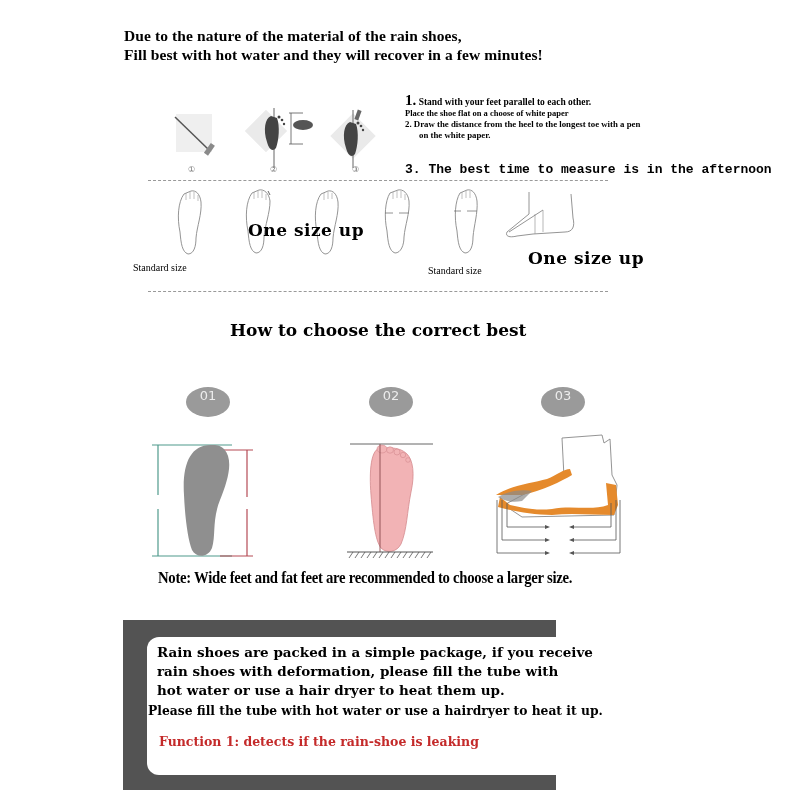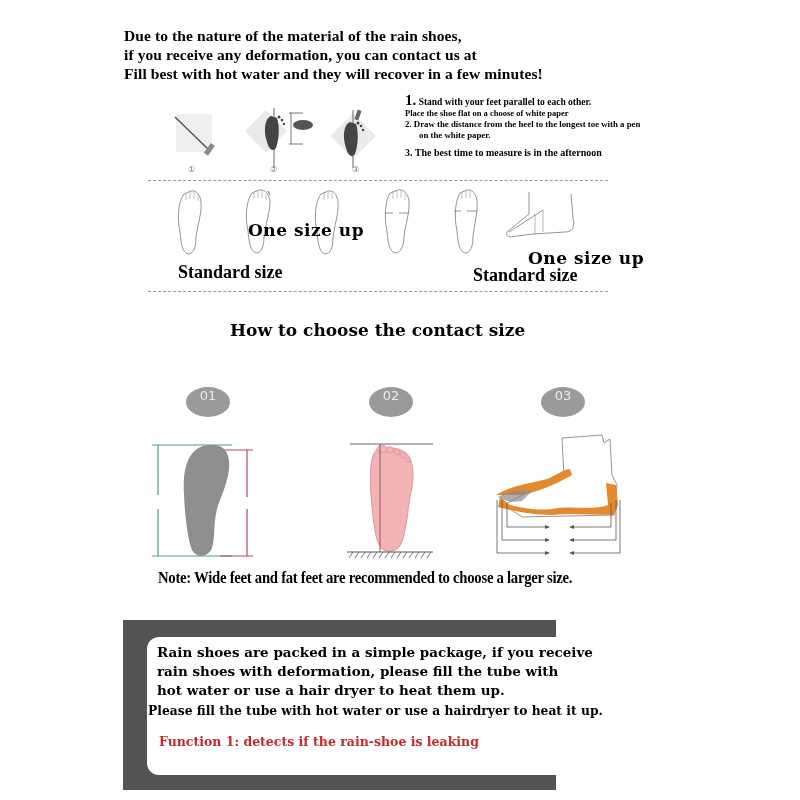--- a/index.html
+++ b/index.html
@@ -6,40 +6,39 @@
   body { width:800px; height:800px; background:#ffffff; position:relative; overflow:hidden;
          font-family:"DejaVu Serif", serif; color:#000; }
   .abs { position:absolute; }
   .intro { left:124px; top:26px; width:520px; font-family:"Liberation Serif", serif; font-weight:bold;
            font-size:15.5px; line-height:19px; letter-spacing:0.1px; }
   .intro div { white-space:nowrap; }
   .steps { left:405px; top:94px; width:340px; font-family:"Liberation Serif", serif; font-weight:bold; font-size:9.5px; line-height:12px; }
   .steps .big { font-size:15px; }
   .steps div { white-space:nowrap; }
   .dash { border-top:1.5px dashed #999; height:0; }
-  .label-std { font-family:"Liberation Serif", serif; font-weight:bold; font-size:18px; white-space:nowrap;margin-left:45px; }
+  .label-std { font-family:"Liberation Serif", serif; font-weight:normal; font-size:10px; white-space:nowrap; }
   .label-up { font-family:"DejaVu Serif", serif; font-weight:bold; font-size:17px; white-space:nowrap; letter-spacing:0.5px; }
   .howto { left:230px; top:320px; font-family:"DejaVu Serif", serif; font-weight:bold; font-size:17px; white-space:nowrap; }
   .pill { width:44px; height:30px; border-radius:50%; background:#9a9a9a; color:#ececec;
           font-family:"DejaVu Sans", sans-serif; font-size:13px; line-height:18px; text-align:center; }
   .note { left:158px; top:569px; font-family:"Liberation Serif", serif; font-weight:bold; font-size:16px;
           white-space:nowrap; transform:scaleX(0.92); transform-origin:left top; letter-spacing:-0.3px; }
   .panel { left:123px; top:620px; width:433px; height:170px; background:#535353; }
   .panel-inner { left:24px; top:17px; width:468px; height:138px; background:#fff; border-radius:12px; }
   .pkg { left:10px; top:6px; font-family:"DejaVu Serif", serif; font-weight:bold; font-size:13.5px; line-height:19px; white-space:nowrap; }
   .pkg2 { left:1px; top:66px; font-family:"DejaVu Serif", serif; font-weight:bold; font-size:12.3px; white-space:nowrap; }
   .func { left:12px; top:96px; font-family:"DejaVu Serif", serif; font-weight:bold; font-size:12.5px; line-height:17px; color:#c42a2a; white-space:nowrap; }
   svg { position:absolute; overflow:visible; }
 </style>
 </head>
 <body>
 
 <div class="abs intro">
   <div>Due to the nature of the material of the rain shoes,</div>
-  <div> if you receive any deformation, you can contact us at</div>
   <div>Fill best with hot water and they will recover in a few minutes!</div>
 </div>
 
 <div>
 
   <svg style="left:172px;top:112px;" width="50" height="50">
     <rect x="4" y="2" width="36" height="38" fill="#efefef"></rect>
     <line x1="3" y1="5" x2="37" y2="38" stroke="#555" stroke-width="1.5"></line>
     <rect x="35" y="31" width="5" height="12" fill="#8a8a8a" transform="rotate(35 37 37)"></rect>
   </svg>
@@ -69,21 +68,21 @@
     <rect x="31" y="2" width="4" height="10" fill="#666" transform="rotate(20 33 7)"></rect>
   </svg>
   <div class="abs" style="left:352px;top:165px;font-size:8px;color:#777;">③</div>
 </div>
 
 <div class="abs steps">
   <div><span class="big">1.</span> <span>Stand with your feet parallel to each other.</span></div>
   <div style="font-size:8.5px;line-height:11px;">Place the shoe flat on a choose of white paper</div>
   <div style="font-size:8.8px;line-height:11px;">2. Draw the distance from the heel to the longest toe with a pen</div>
   <div style="font-size:8.8px;line-height:11px;padding-left:14px;">on the white paper.</div>
-  <div style="margin-top:6px;font-size:10px;line-height:11px;">3. The best time to measure is in the afternoon</div>
+  <div style="margin-top:23px;font-size:13px;line-height:11px;font-family:Liberation Mono, monospace;">3. The best time to measure is in the afternoon</div>
 </div>
 
 <div class="abs dash" style="left:148px;top:180px;width:460px;"></div>
 <div class="abs dash" style="left:148px;top:291px;width:460px;"></div>
 
 <div>
   <svg style="left:174px;top:188px;" width="34" height="70">
     <path d="M10 6 C4 14 3 30 6 44 C7 55 8 64 14 66 C20 66 22 58 22 50 C23 38 28 26 27 14 C26 6 22 2 17 3 Z" fill="none" stroke="#888" stroke-width="0.9"></path>
     <path d="M12 5 L12 12 M16 4 L16 11 M20 4 L20 11 M24 7 L24 13" stroke="#999" stroke-width="0.6"></path>
   </svg>
@@ -111,21 +110,21 @@
     <path d="M6 40 L40 18" stroke="#888" stroke-width="0.9"></path>
     <path d="M32 22 L32 42 M40 18 L40 40" stroke="#999" stroke-width="0.7"></path>
   </svg>
 </div>
 
 <div class="abs label-up" style="left:248px;top:220px;">One size up</div>
 <div class="abs label-std" style="left:133px;top:262px;">Standard size</div>
 <div class="abs label-std" style="left:428px;top:265px;">Standard size</div>
 <div class="abs label-up" style="left:528px;top:248px;">One size up</div>
 
-<div class="abs howto">How to choose the contact size</div>
+<div class="abs howto">How to choose the correct best</div>
 
 <div class="abs pill" style="left:186px;top:387px;">01</div>
 <div class="abs pill" style="left:369px;top:387px;">02</div>
 <div class="abs pill" style="left:541px;top:387px;">03</div>
 
 <svg style="left:150px;top:440px;" width="110" height="122">
   <line x1="2" y1="5" x2="82" y2="5" stroke="#4f9a8c" stroke-width="1.2"></line>
   <line x1="2" y1="116" x2="82" y2="116" stroke="#4f9a8c" stroke-width="1.2"></line>
   <line x1="8" y1="5" x2="8" y2="55" stroke="#4f9a8c" stroke-width="1.2"></line>
   <line x1="8" y1="69" x2="8" y2="116" stroke="#4f9a8c" stroke-width="1.2"></line>

